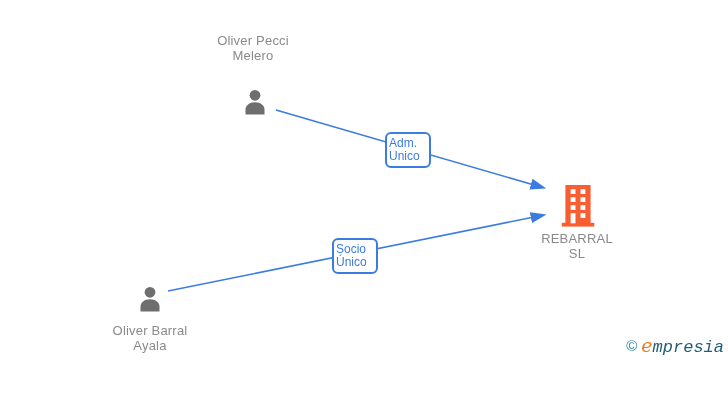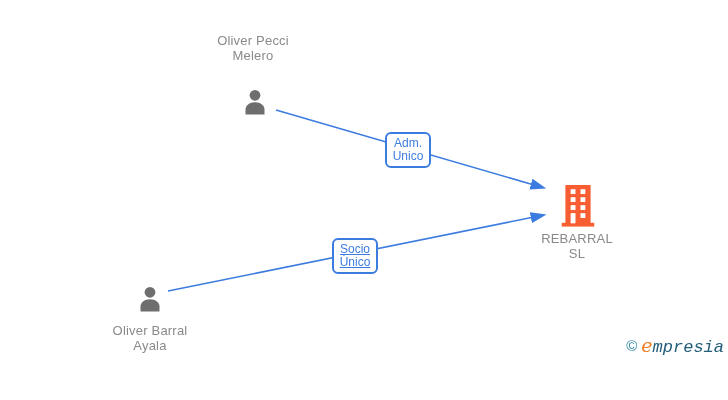--- a/index.html
+++ b/index.html
@@ -26,21 +26,20 @@
   .node-icon{position:absolute;}
   .edge-label{
     position:absolute;
     box-sizing:border-box;
     background:#ffffff;
     border:2px solid #3c7ce0;
     border-radius:6px;
     color:#3c7ce0;
     font-size:12px;
     line-height:13px;
-    text-align:center;
     padding:3px 2px;
     width:46px;
   }
   .watermark{
     position:absolute;
     right:4px;
     bottom:3px;
     font-size:17px;
     white-space:nowrap;
   }
@@ -92,19 +91,19 @@
     <rect x="10" y="11.6" width="4.6" height="4.6" fill="#ffffff"></rect>
     <rect x="19.4" y="11.6" width="4.6" height="4.6" fill="#ffffff"></rect>
     <rect x="10" y="19.2" width="4.6" height="4.6" fill="#ffffff"></rect>
     <rect x="19.4" y="19.2" width="4.6" height="4.6" fill="#ffffff"></rect>
     <rect x="10" y="26.8" width="4.6" height="9.7" fill="#ffffff"></rect>
     <rect x="19.4" y="26.8" width="4.6" height="4.6" fill="#ffffff"></rect>
   </svg>
   <div class="node-label company-label" style="left:537px;top:231px;width:80px;">REBARRAL SL</div>
 
   <div class="edge-label" style="left:385px;top:132px;">Adm. Unico</div>
-  <div class="edge-label" style="left:332px;top:238px;text-decoration:underline;">Socio Único</div>
+  <div class="edge-label" style="left:332px;top:238px;">Socio Único</div>
 
   <div class="watermark">
     <span class="copy">©</span><span class="brand brand-first">e</span><span class="brand brand-rest">mpresia</span>
   </div>
 
 </div>
 
 </body></html>

